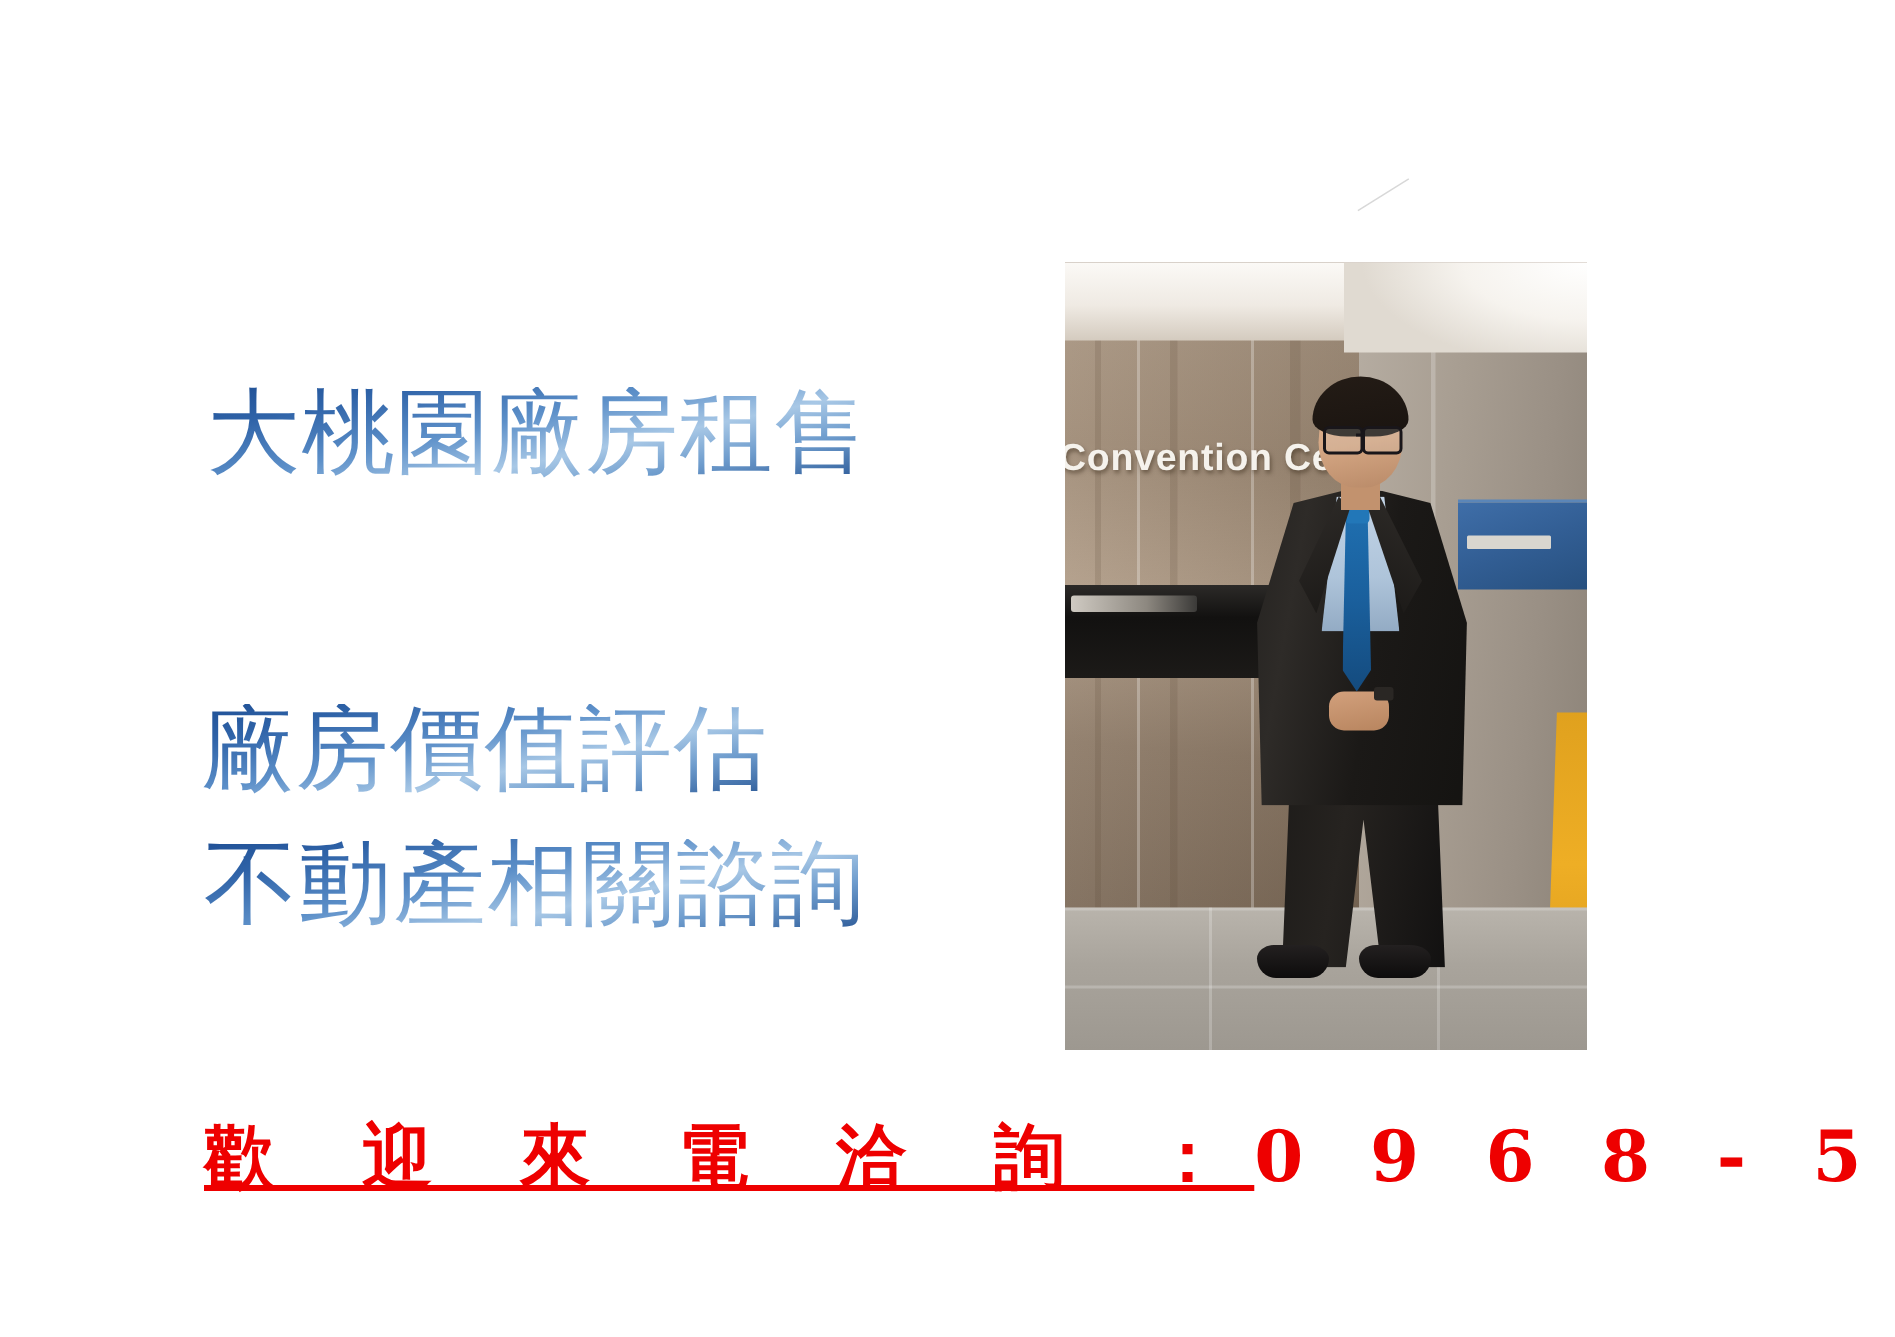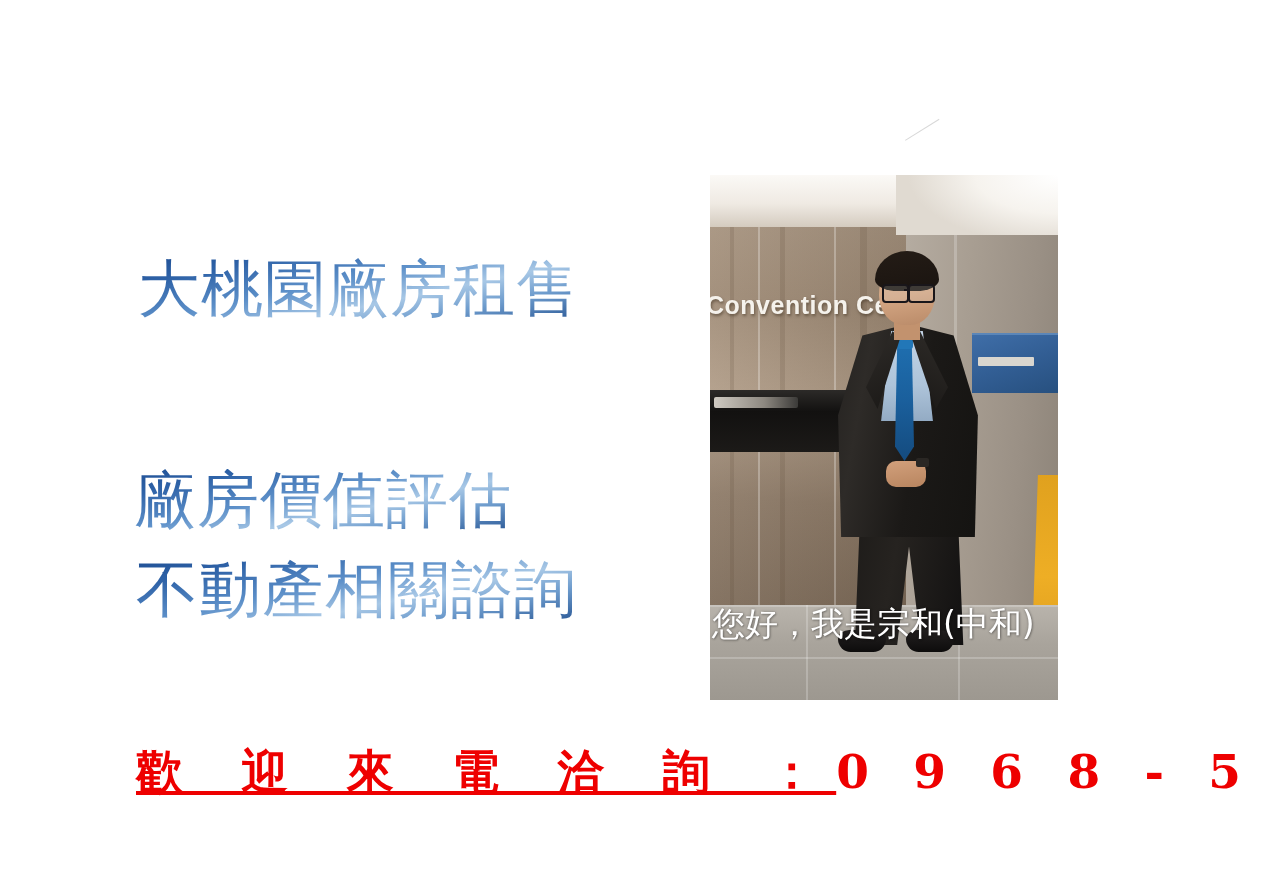--- a/index.html
+++ b/index.html
@@ -352,19 +352,18 @@
     <div class="pr-neck"></div>
     <div class="pr-head"></div>
     <div class="pr-hair"></div>
     <div class="pr-glasses-l"></div>
     <div class="pr-glasses-r"></div>
     <div class="pr-glasses-bridge"></div>
     <div class="pr-hands"></div>
     <div class="pr-watch"></div>
   </div>
 
-  <div id="photo-caption">您好，我是宗和(中和)</div>
 
   <div id="contact-line">
     <span id="contact-label">歡 迎 來 電 洽 詢 ：</span><span id="contact-number">0 9 6 8 - 5 1 9 - 8 8 8</span>
   </div>
 
 </div>
 
 </body></html>

